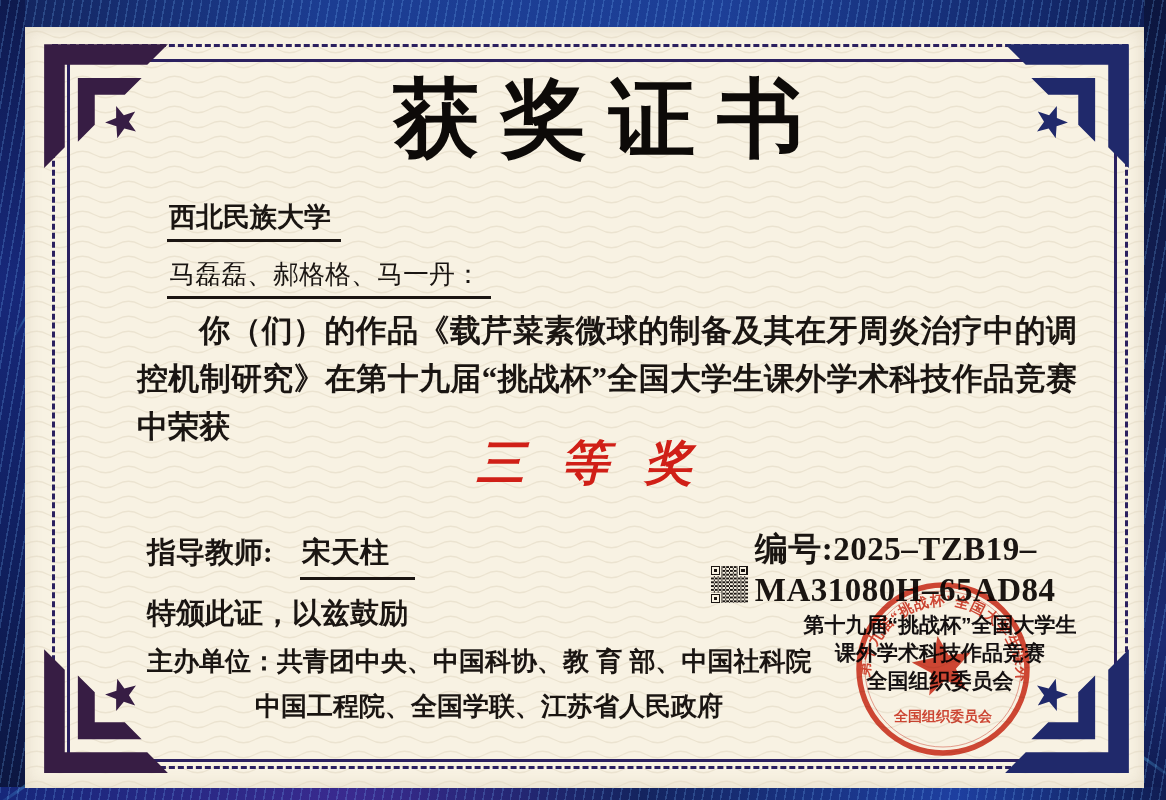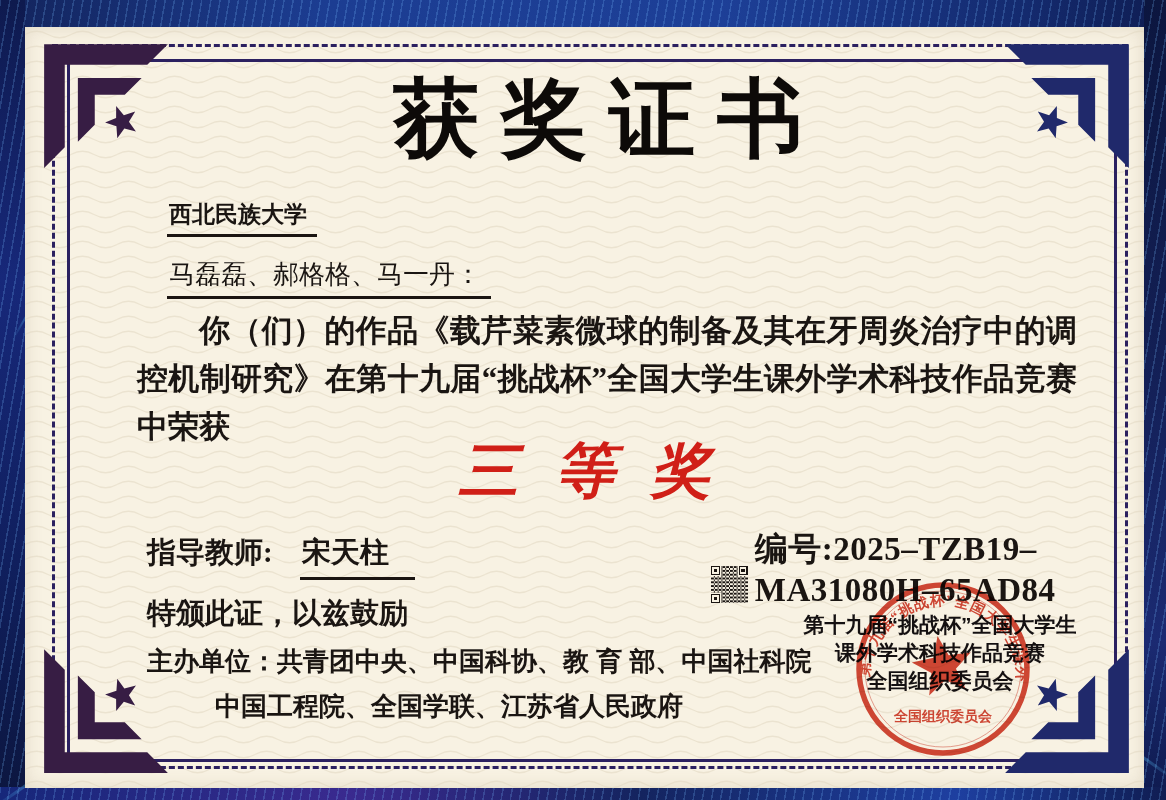--- a/index.html
+++ b/index.html
@@ -43,34 +43,34 @@
   .corner-tr { right:2px; top:4px;    transform:scaleX(-1); }
   .corner-bl { left:6px;  bottom:2px; transform:scaleY(-1); }
   .corner-br { right:2px; bottom:2px; transform:scale(-1,-1); }
   .corner-fill-left  { fill:#371d44; }
   .corner-fill-right { fill:#20296b; }
 
   
   .title { position:absolute; top:34px; left:0; width:100%; text-align:center;
     font-size:86px; font-weight:900; letter-spacing:22px; text-indent:22px; color:#0d0a08;padding-left:27px; }
   .underlined { display:inline-block; border-bottom:3px solid #1b1512; padding:0 10px 4px 2px; }
-  .university { position:absolute; left:142px; top:172px; font-size:23px; font-weight:700; }
+  .university { position:absolute; left:142px; top:172px; font-size:27px; font-weight:700; }
   .recipients { position:absolute; left:142px; top:230px; font-size:26px; font-weight:400; }
   .body-text { position:absolute; left:112px; top:280px; width:940px;
     font-size:31px; line-height:48px; font-weight:600; text-align:justify; text-indent:2em; }
   .award { position:absolute; top:404px; left:0; width:100%; text-align:center;
-    font-size:60px; font-weight:800; font-style:italic; letter-spacing:36px; text-indent:36px;
+    font-size:48px; font-weight:800; font-style:italic; letter-spacing:36px; text-indent:36px;
     color:#d01f17; }
   .advisor-row { position:absolute; left:122px; top:506px; font-size:29px; font-weight:700; }
   .advisor-row .advisor-name { font-weight:600; margin-left:20px; padding-right:26px; }
   .issue-statement { position:absolute; left:122px; top:567px; font-size:29px; font-weight:700;text-align:right; }
   .organizer { position:absolute; left:122px; top:612px;
     font-family:"Liberation Sans","DejaVu Sans",sans-serif;
     font-size:26px; font-weight:700; line-height:45px; }
-  .org-line2 { margin-left:68px; }
+  .org-line2 { margin-left:108px; }
   .serial-row { position:absolute; left:686px; top:500px; display:flex; align-items:flex-end; }
   .qr { width:55px; height:55px; margin-right:7px; }
   .serial-text { font-size:33px; font-weight:700; padding-bottom:3px; letter-spacing:.5px; }
   .issuer { position:absolute; left:740px; top:584px; width:350px; text-align:center;
     font-family:"Liberation Sans","DejaVu Sans",sans-serif;
     font-size:21px; font-weight:700; line-height:28px; color:#141011; }
   .issue-date { font-family:"Liberation Serif","DejaVu Serif",serif;
     font-size:25px; font-weight:600; letter-spacing:.28em; margin-top:5px; color:#2a2422; }
   .seal { position:absolute; left:826px; top:548px; width:184px; height:190px;
     mix-blend-mode:multiply; opacity:.92; }

